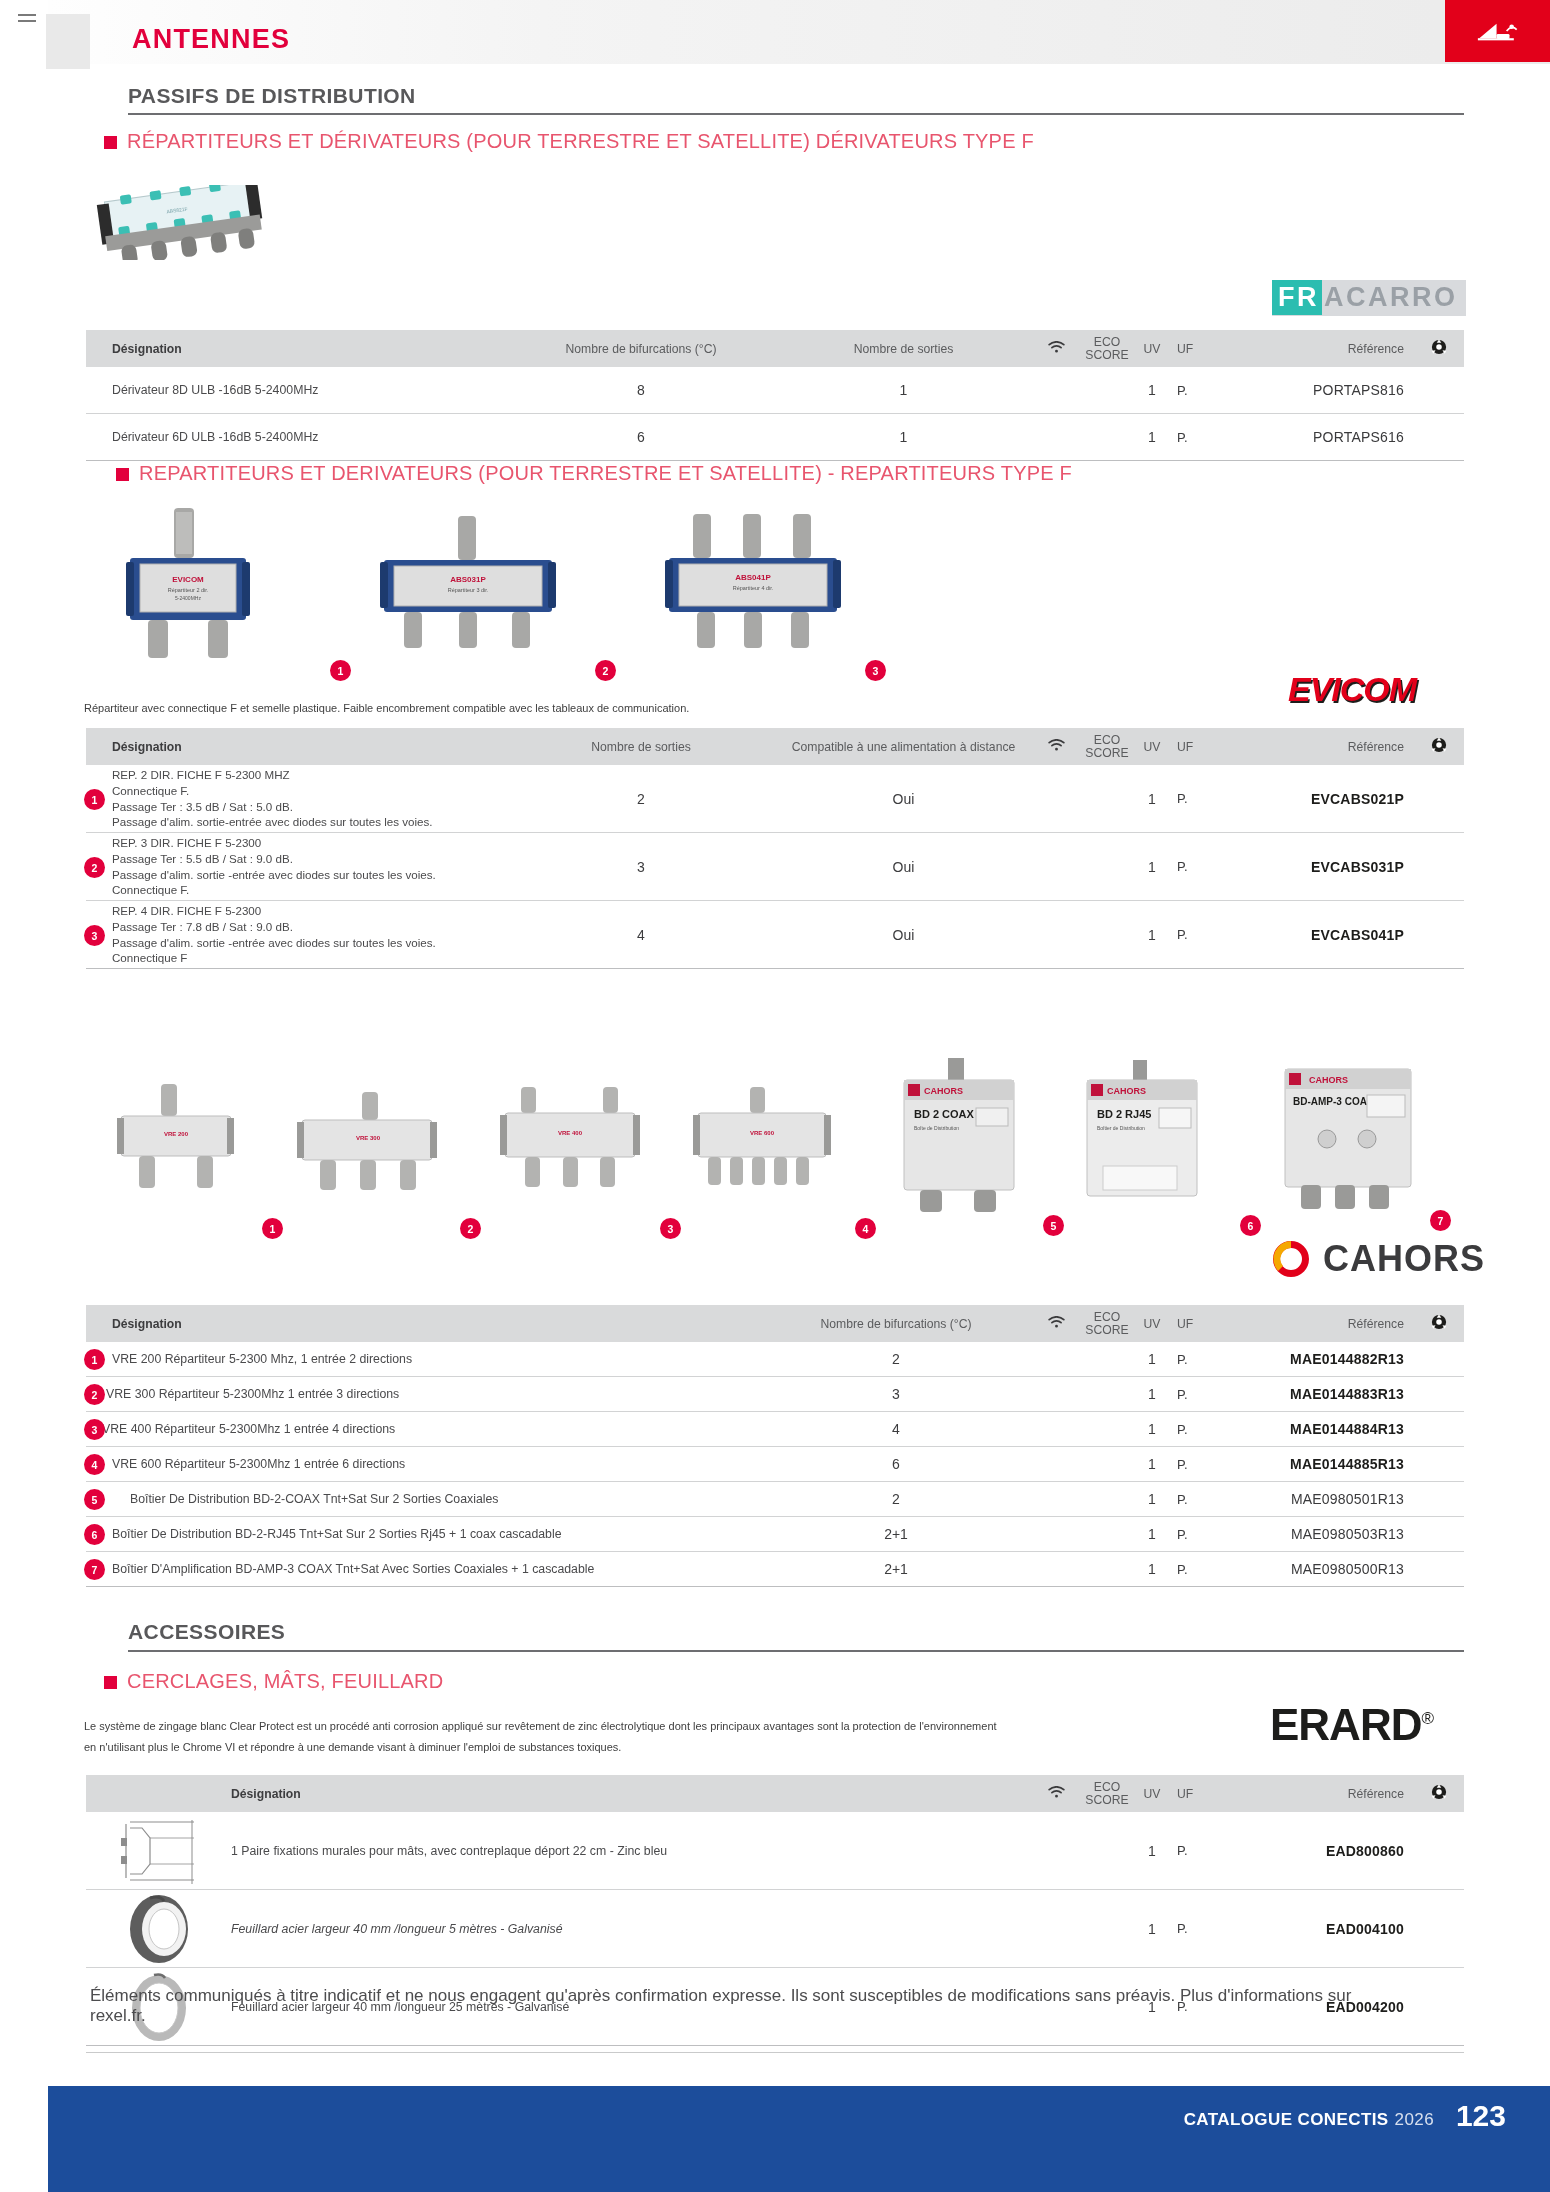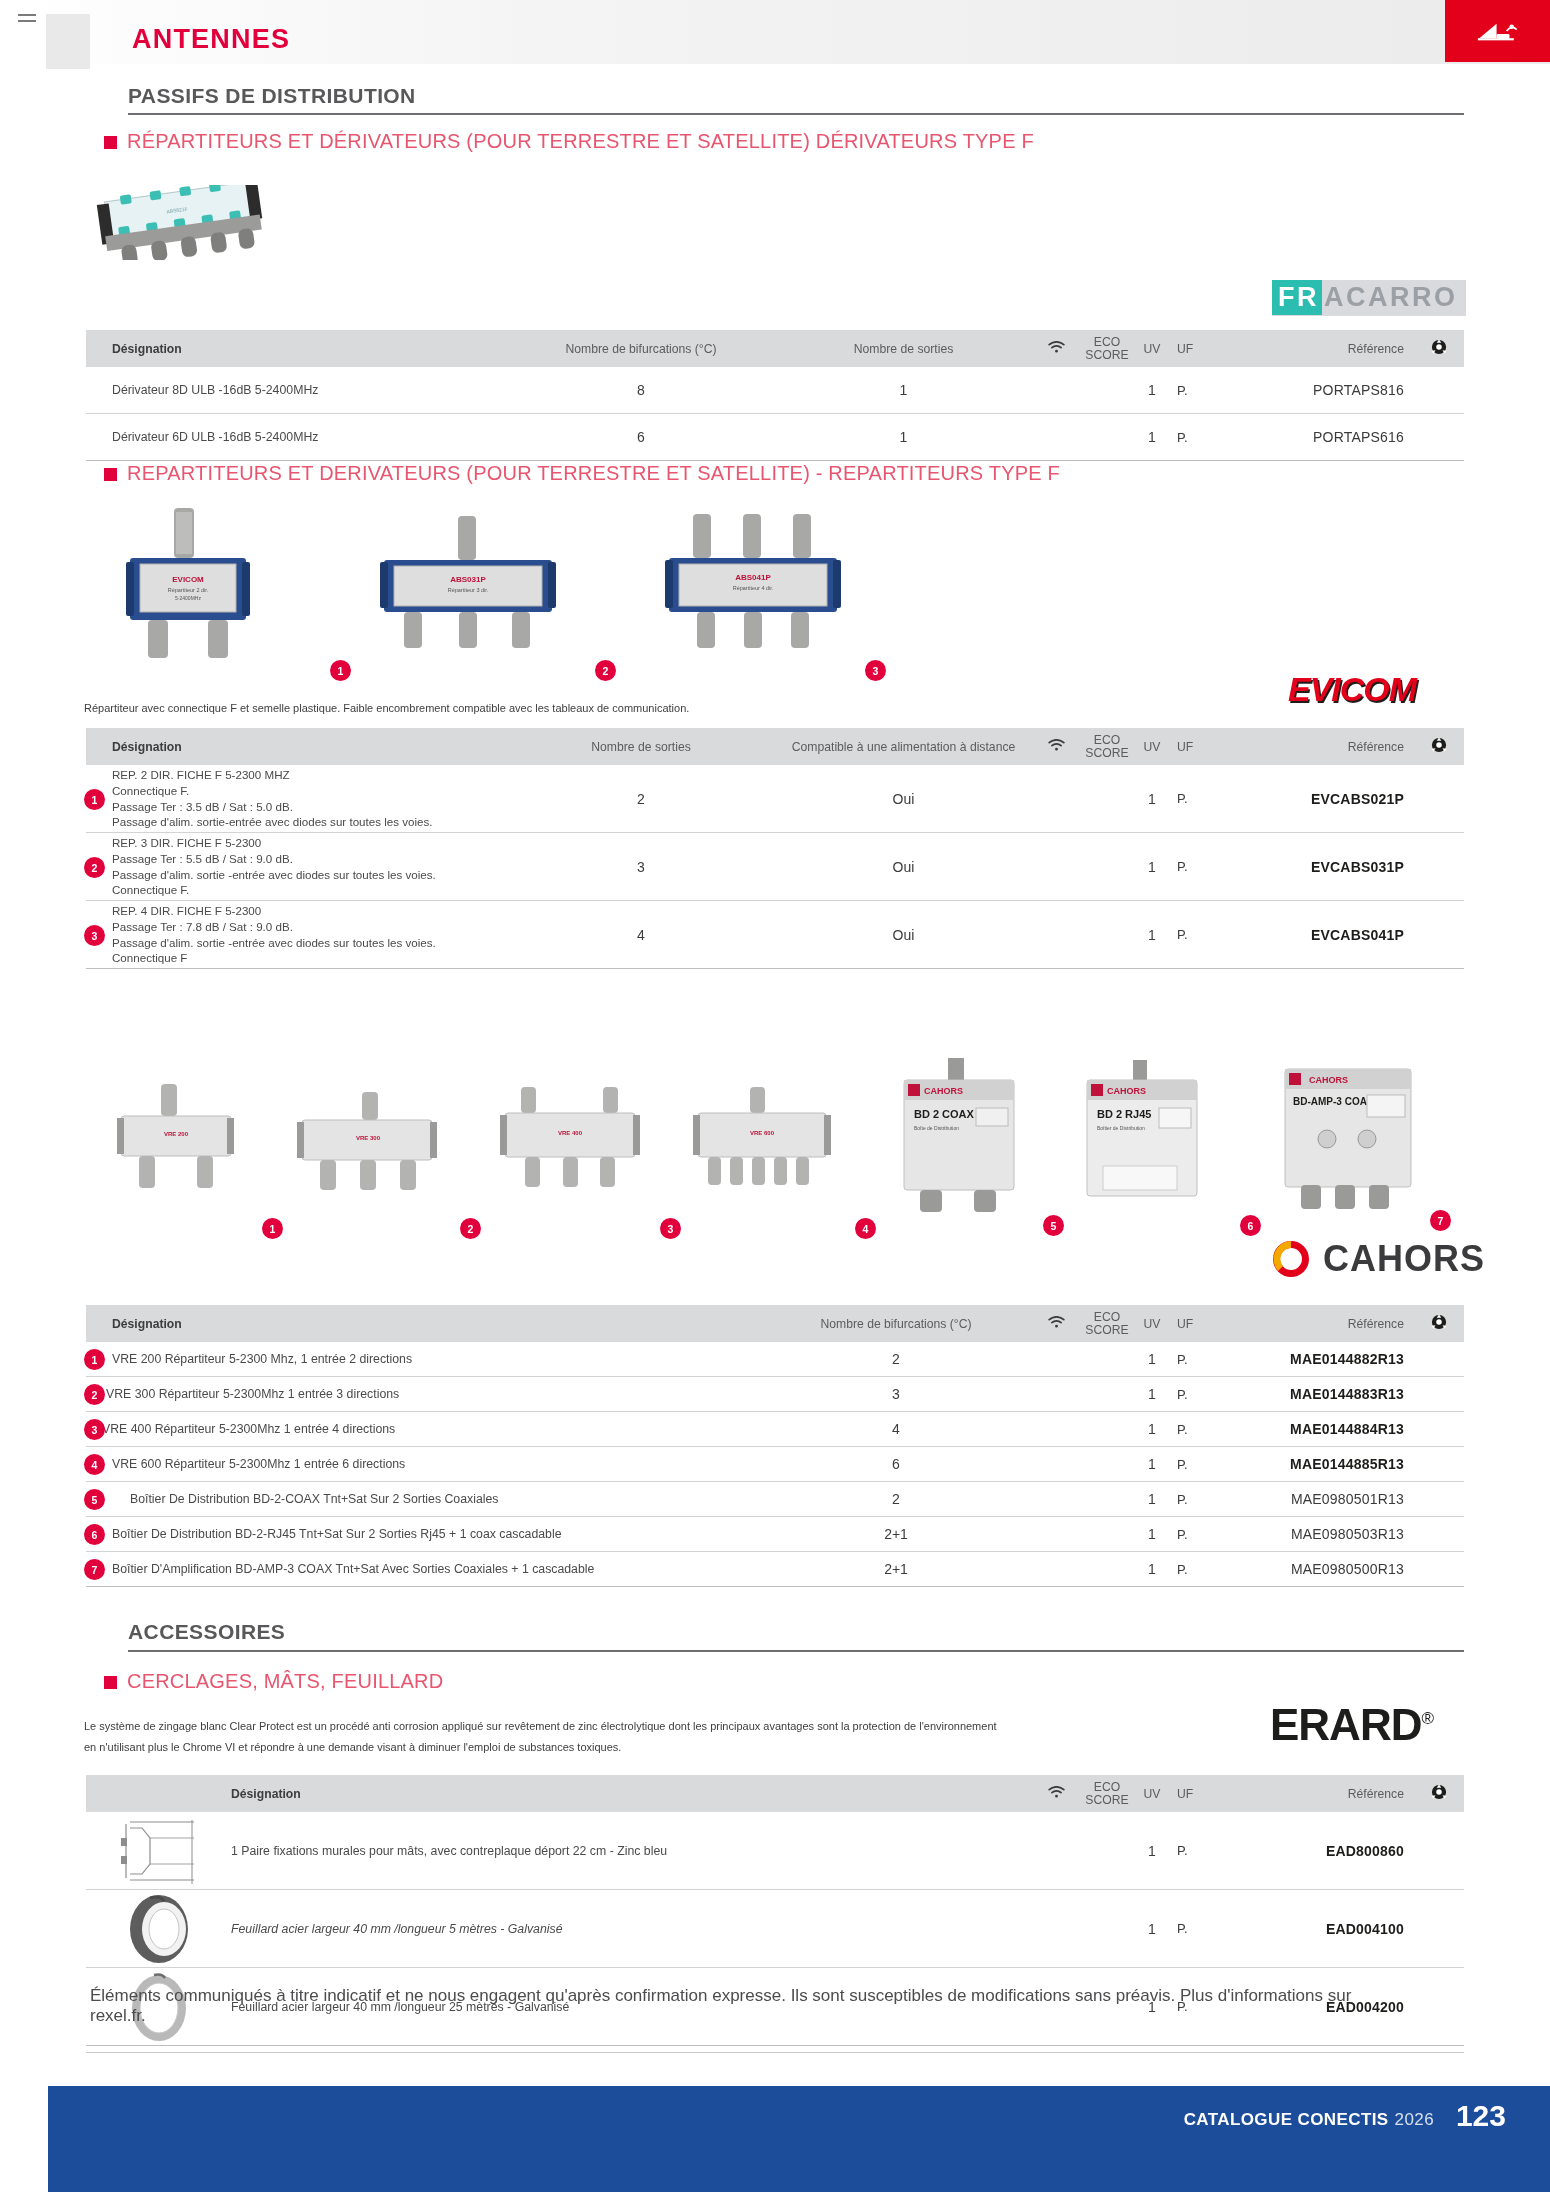--- a/index.html
+++ b/index.html
@@ -270,21 +270,21 @@
       <div class="c-num2 cellnum">1</div>
       <div class="c-wifi"></div>
       <div class="c-eco"></div>
       <div class="c-uv cellnum">1</div>
       <div class="c-uf celluf">P.</div>
       <div class="c-ref ref light">PORTAPS616</div>
       <div class="c-rec"></div>
     </div>
   </div>
 
-  <div class="sub-head" style="top:462px;">
+  <div class="sub-head" style="top:462px;margin-left:12px;">
     <span class="sq"></span><span>REPARTITEURS ET DERIVATEURS (POUR TERRESTRE ET SATELLITE) - REPARTITEURS TYPE F</span>
   </div>
 
   <div class="prodimg" style="left:108px; top:500px;">
     <svg width="160" height="175" viewBox="0 0 160 175">
       <rect x="66" y="8" width="20" height="50" rx="4" fill="#a8a8a6"></rect>
       <rect x="68" y="12" width="16" height="42" fill="#bdbdbb"></rect>
       <rect x="22" y="58" width="116" height="62" rx="3" fill="#2a4d8f"></rect>
       <rect x="32" y="64" width="96" height="48" fill="#dedede" stroke="#b0b0b0"></rect>
       <text x="80" y="82" font-size="8" fill="#c0113a" text-anchor="middle" font-weight="bold" font-family="Liberation Sans, sans-serif">EVICOM</text>

